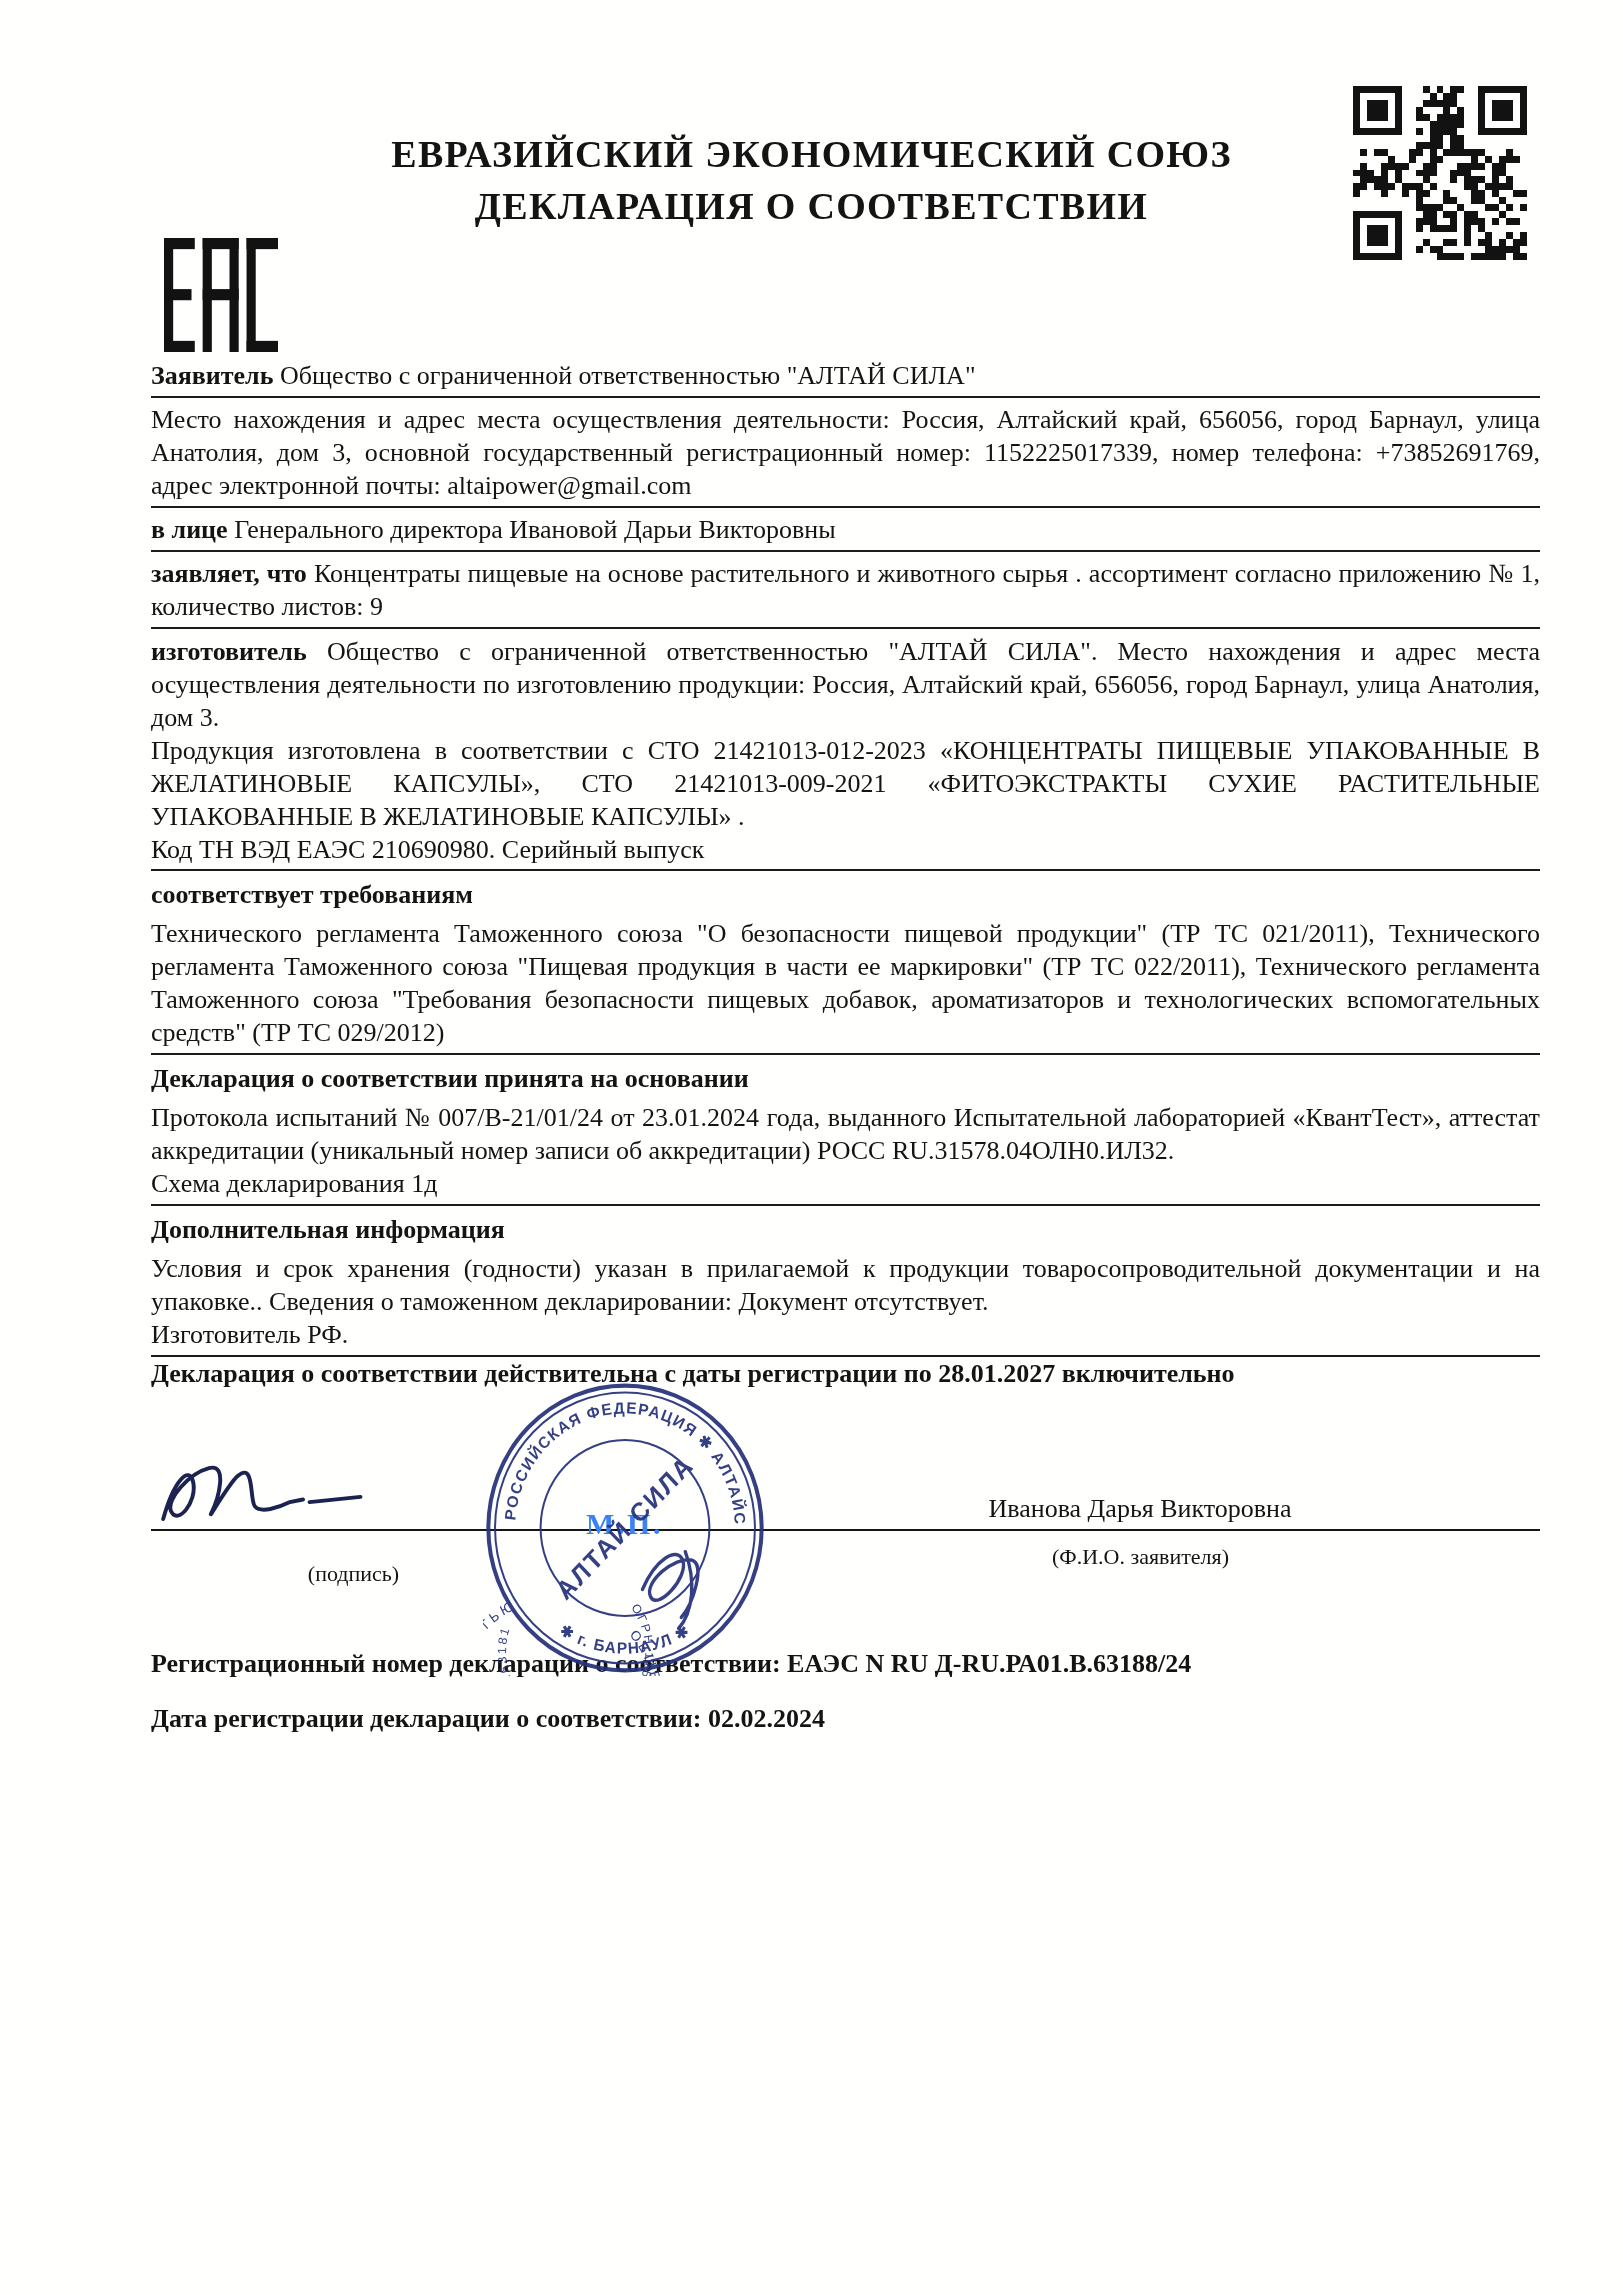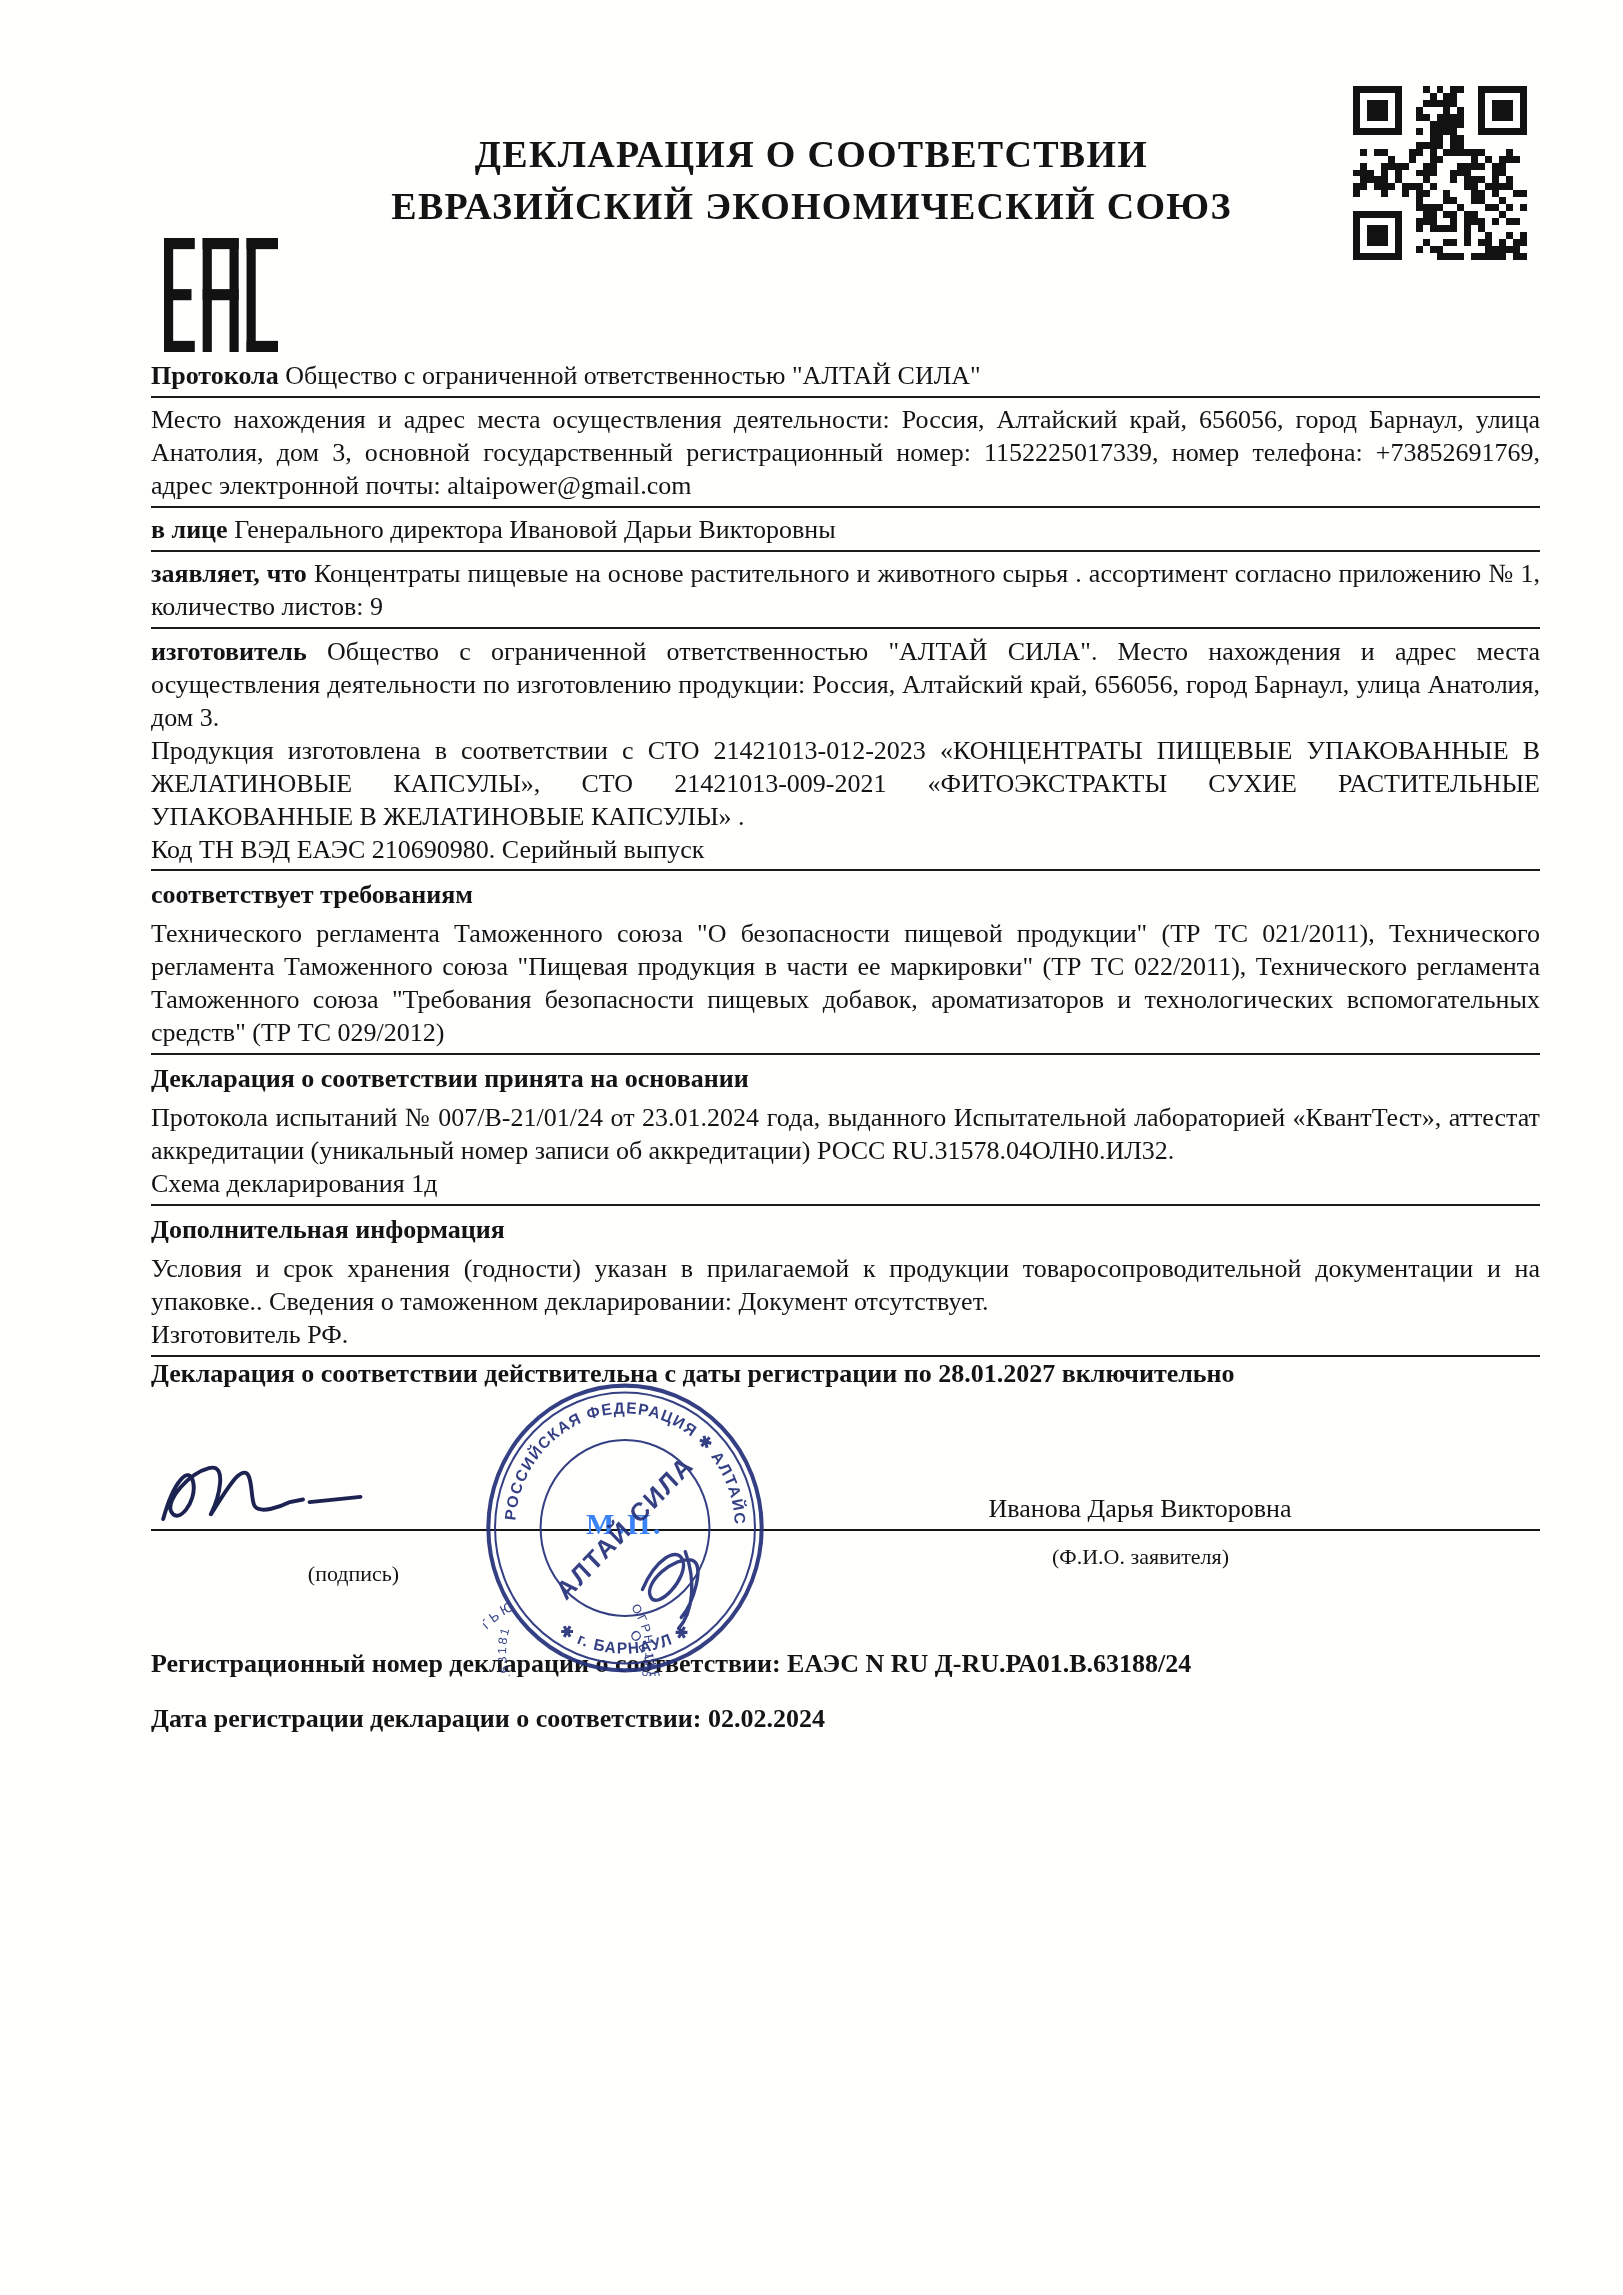--- a/index.html
+++ b/index.html
@@ -244,22 +244,22 @@
         <rect x="18" y="0" width="7" height="7"></rect>
         <rect x="19" y="1" width="5" height="5" fill="#fff"></rect>
         <rect x="20" y="2" width="3" height="3" fill="#121212"></rect>
         <rect x="0" y="18" width="7" height="7"></rect>
         <rect x="1" y="19" width="5" height="5" fill="#fff"></rect>
         <rect x="2" y="20" width="3" height="3" fill="#121212"></rect>
       </g>
     </svg>
 
   <div class="title">
+    <div>ЕВРАЗИЙСКИЙ ЭКОНОМИЧЕСКИЙ СОЮЗ</div>
     <div>ДЕКЛАРАЦИЯ О СООТВЕТСТВИИ</div>
-    <div>ЕВРАЗИЙСКИЙ ЭКОНОМИЧЕСКИЙ СОЮЗ</div>
   </div>
 
   <svg class="eac" viewBox="0 0 174 174" width="114" height="114">
     <g fill="#121212">
 
       <rect x="0" y="0" width="14" height="174"></rect>
       <rect x="0" y="0" width="47" height="17"></rect>
       <rect x="0" y="78" width="42" height="17"></rect>
       <rect x="0" y="157" width="47" height="17"></rect>
 
@@ -270,21 +270,21 @@
 
       <rect x="126" y="0" width="14" height="174"></rect>
       <rect x="126" y="0" width="48" height="17"></rect>
       <rect x="126" y="157" width="48" height="17"></rect>
     </g>
   </svg>
 
   <div class="content">
 
     <div class="field">
-      <b>Протокола</b>
+      <b>Заявитель</b>
       <span>Общество с ограниченной ответственностью "АЛТАЙ СИЛА"</span>
     </div>
 
     <div class="field just">
       <span>Место нахождения и адрес места осуществления деятельности: Россия, Алтайский край, 656056, город Барнаул, улица Анатолия, дом 3, основной государственный регистрационный номер: 1152225017339, номер телефона: +73852691769, адрес электронной почты: altaipower@gmail.com</span>
     </div>
 
     <div class="field">
       <b>в лице</b>
       <span>Генерального директора Ивановой Дарьи Викторовны</span>

